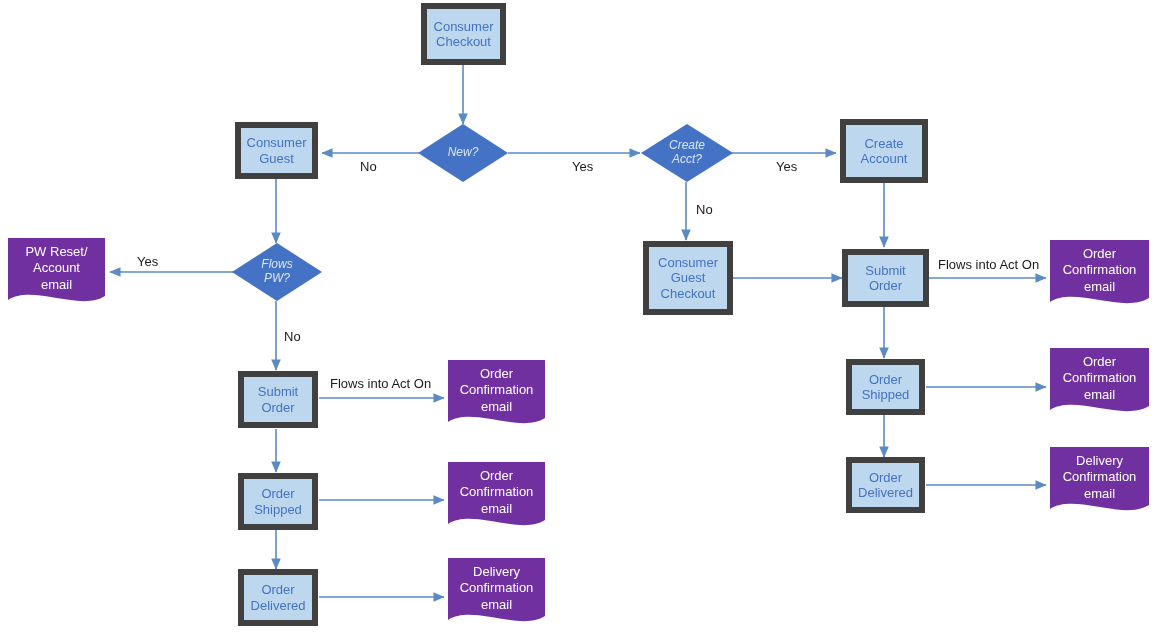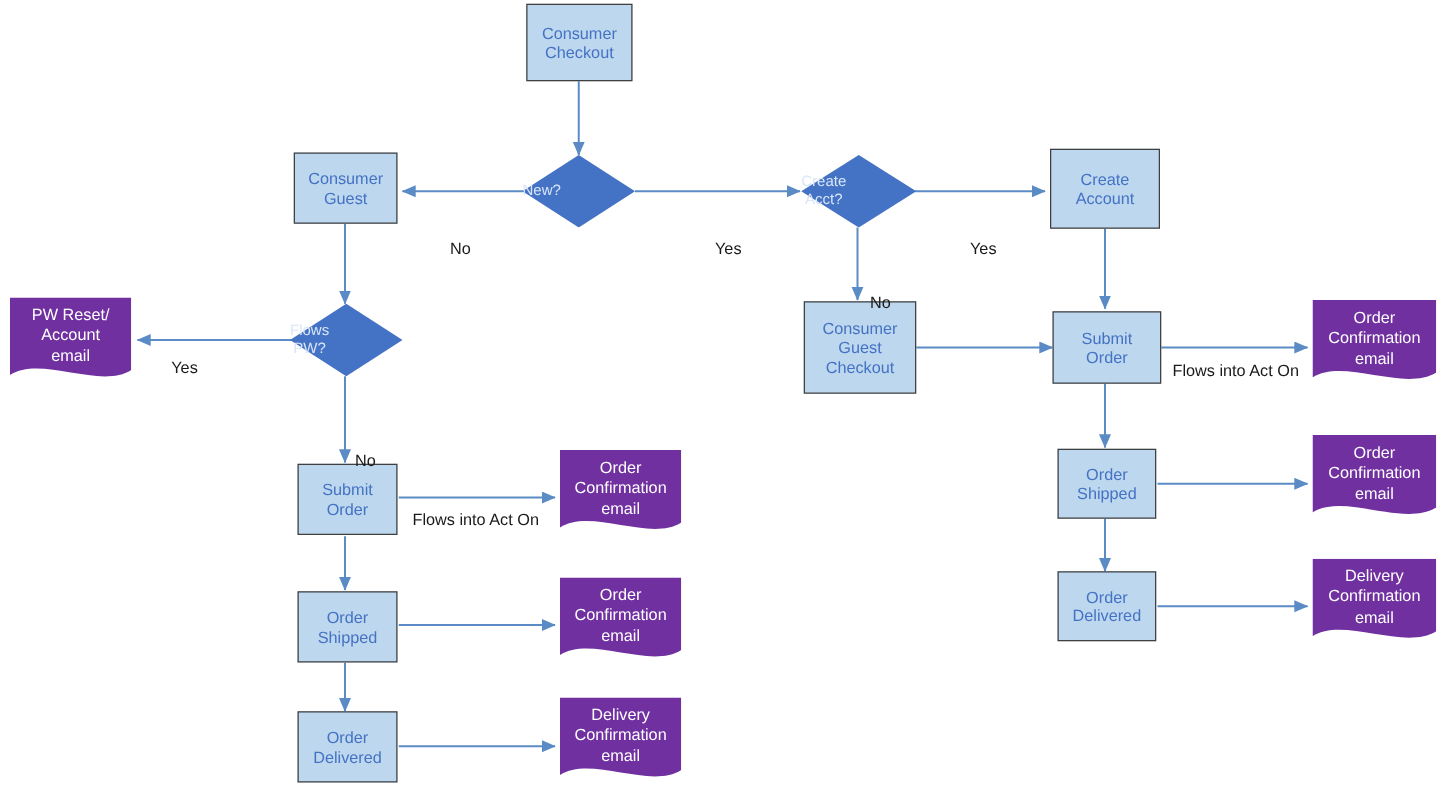--- a/index.html
+++ b/index.html
@@ -30,29 +30,30 @@
     position: absolute;
     box-sizing: border-box;
     display: flex;
     align-items: center;
     justify-content: center;
     text-align: center;
     line-height: 1.18;
   }
   .process {
     background: #bdd7ee;
-    border: 1px solid #404040;
+    border: 6px solid #404040;
     color: #4472c4;
     font-size: 13px;
   }
   .decision-wrap {
     position: absolute;
     display: flex;
     align-items: center;
-    justify-content: flex-start;
+    justify-content: center;
+    font-style: italic;
   }
   .decision-wrap svg.dshape {
     position: absolute;
     left: 0;
     top: 0;
   }
   .decision-label {
     position: relative;
     z-index: 2;
     color: #d9e6f7;
@@ -85,21 +86,20 @@
   }
   .doc-label span {
     display: block;
     width: 100%;
   }
   .edge-label {
     position: absolute;
     color: #1a1a1a;
     font-size: 13px;
     white-space: nowrap;
-    margin-top: 32px;
   }
 </style>
 </head>
 <body>
 
 <div id="canvas">
 
   <svg class="edges" viewBox="0 0 1155 635">
     <defs>
       <marker id="arrow" markerWidth="8" markerHeight="8" refX="6.6" refY="3" orient="auto" markerUnits="strokeWidth">

